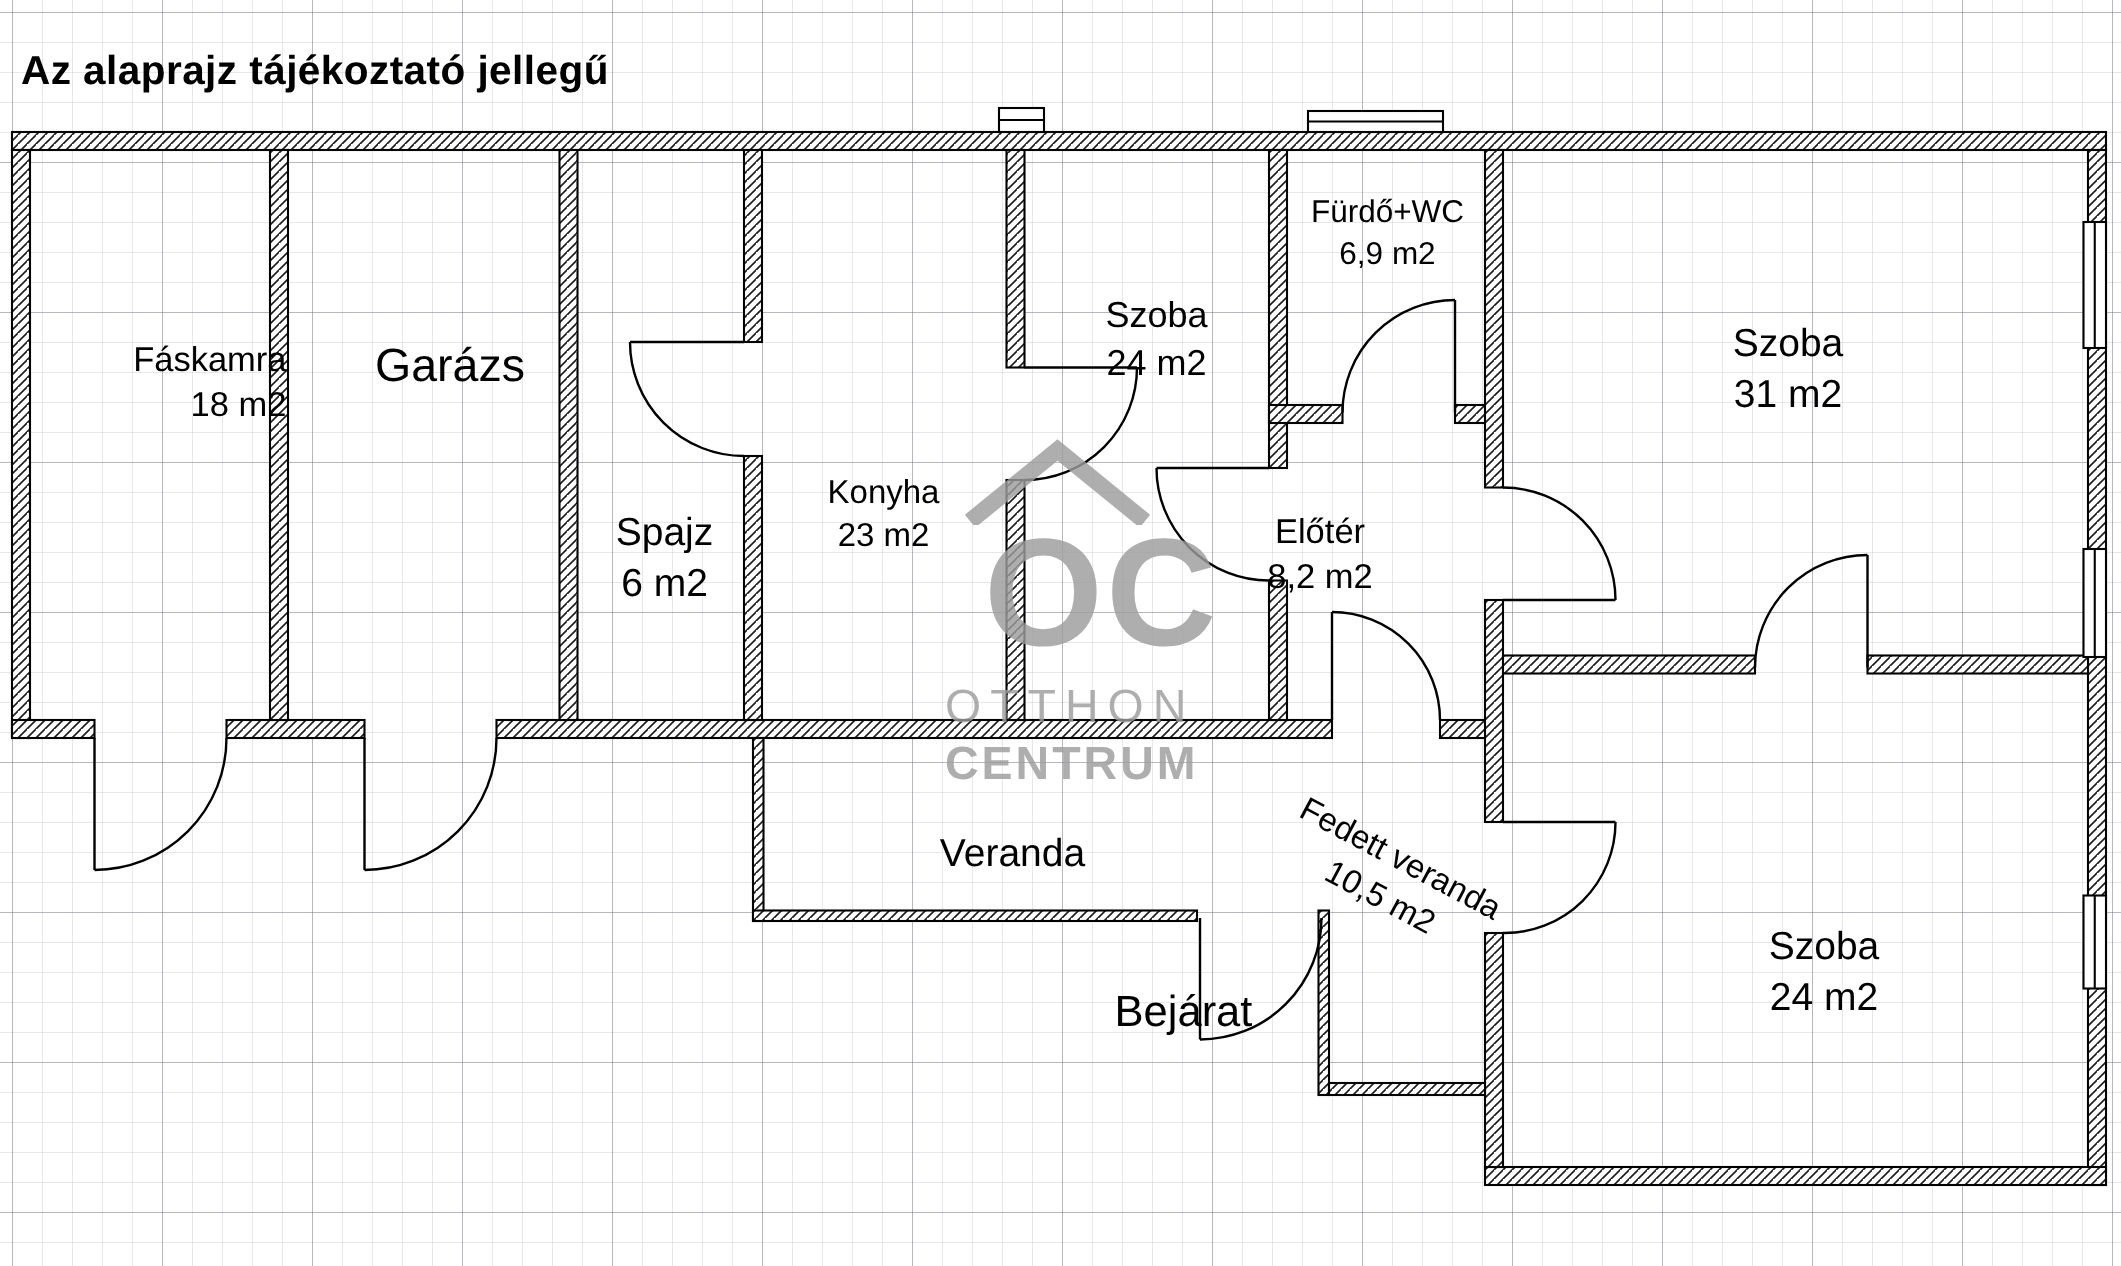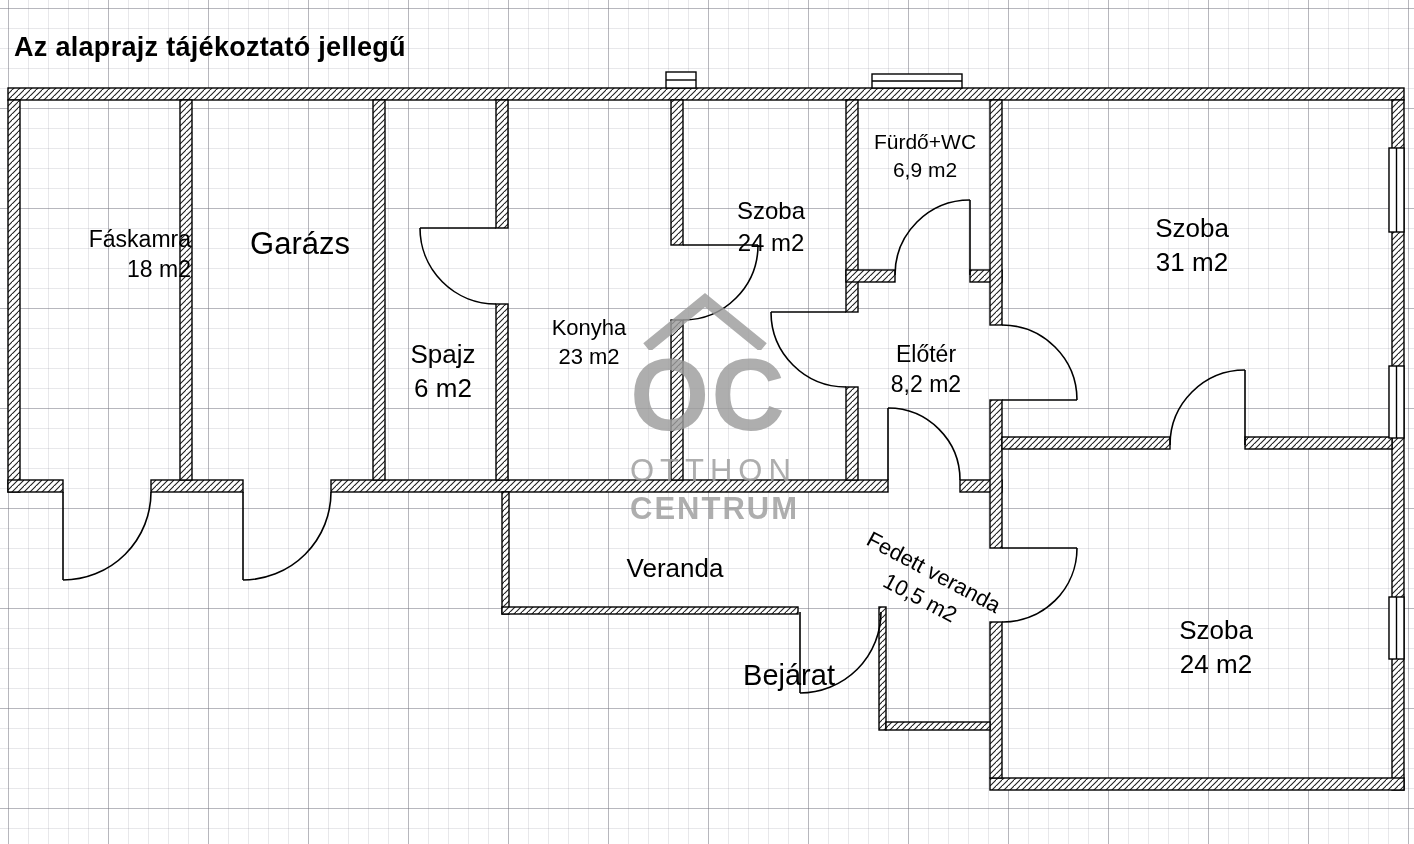--- a/index.html
+++ b/index.html
@@ -48,20 +48,21 @@
     color: #9d9d9d;
     opacity: 0.82;
     pointer-events: none;
   }
   .wm-roof { display: block; margin: 0 auto -8px auto; }
   .wm-oc {
     font-size: 102px;
     font-weight: 700;
     line-height: 1.05;
     letter-spacing: 2px;
+    margin-left: 26px;
   }
   .wm-line1 { font-size: 31px; font-weight: 400; letter-spacing: 6px; margin-top: 4px; }
   .wm-line2 { font-size: 31px; font-weight: 700; letter-spacing: 2px; margin-top: 2px; }
 </style>
 </head>
 <body>
 
 <div class="plan">
 
   <svg class="plan-svg" width="1414" height="844" viewBox="0 0 1414 844">
@@ -210,21 +211,21 @@
   <div class="rlabel" style="left:681px; top:195px; width:180px; font-size:24px;">
     <div>Szoba</div>
     <div>24 m2</div>
   </div>
 
   <div class="rlabel" style="left:835px; top:128px; width:180px; font-size:21px;">
     <div>Fürdő+WC</div>
     <div>6,9 m2</div>
   </div>
 
-  <div class="rlabel" style="left:836px; top:339px; width:180px; font-size:23px;">
+  <div class="rlabel" style="left:790px; top:339px; width:180px; font-size:23px;">
     <div>Előtér</div>
     <div>8,2 m2</div>
   </div>
 
   <div class="rlabel" style="left:1102px; top:211px; width:180px; font-size:26px;">
     <div>Szoba</div>
     <div>31 m2</div>
   </div>
 
   <div class="rlabel" style="left:585px; top:551px; width:180px; font-size:26px;">

